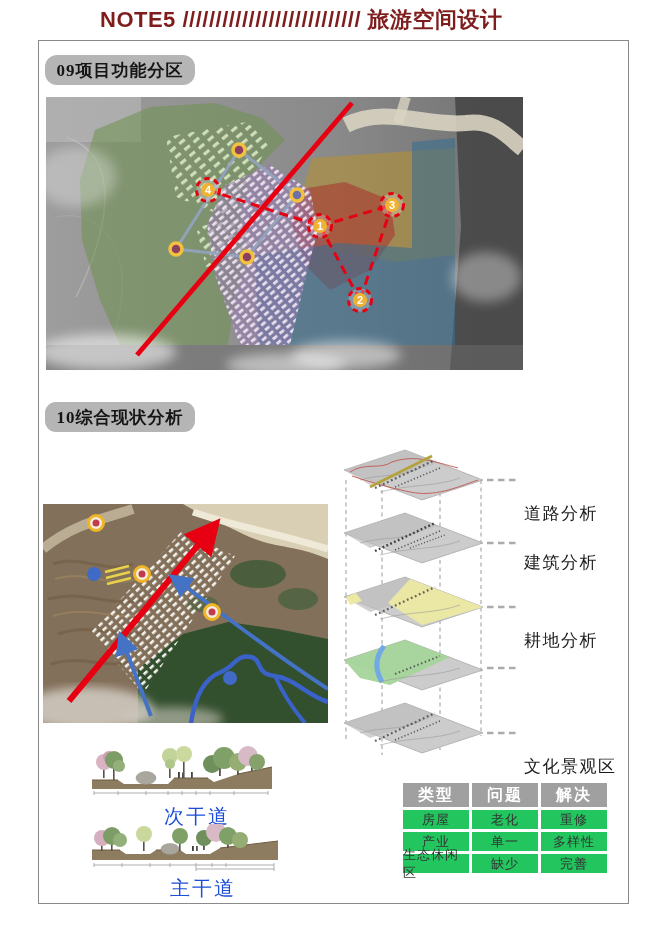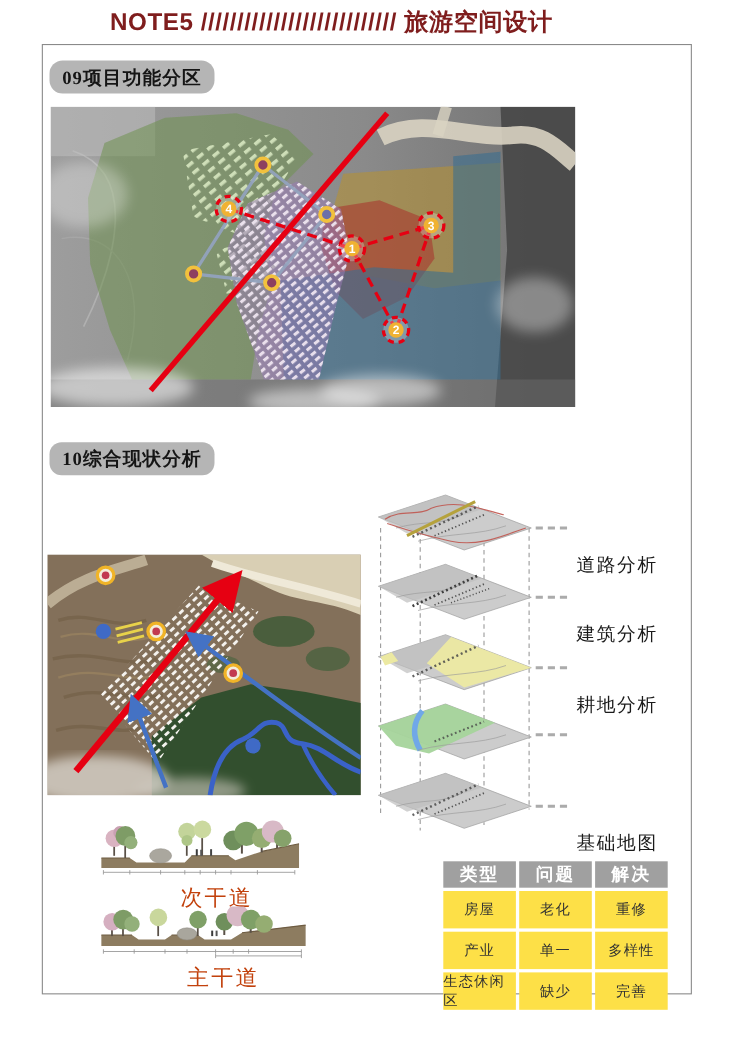--- a/index.html
+++ b/index.html
@@ -15,28 +15,28 @@
   #sec09{left:45px;top:55px;border-radius:12px;}
   #sec10{left:45px;top:402px;border-radius:11px;}
   .abs{position:absolute;}
   .legend{position:absolute;left:529px;top:258px;}
   .legend-row{display:flex;align-items:center;height:19px;}
   .legend-swatch{width:22px;height:13px;margin-right:9px;flex:0 0 auto;}
   .legend-label{font-size:13px;color:#222;font-family:"Liberation Serif",serif;
         letter-spacing:.5px;white-space:nowrap;}
   .analysis-label{position:absolute;left:524px;font-size:17px;color:#1b1b1b;
         line-height:21px;letter-spacing:1.5px;white-space:pre-line;margin-top:32px;}
-  .road-label{position:absolute;width:150px;text-align:center;font-size:20px;color:#c2410c;
+  .road-label{position:absolute;width:150px;text-align:center;font-size:20px;color:#1d4ed8;
         letter-spacing:2px;font-weight:500;}
   .info-table{position:absolute;left:403px;top:783px;display:grid;
         grid-template-columns:66px 66px 66px;gap:3px;}
   .th{background:#a0a0a0;color:#fff;font-weight:bold;font-size:16px;height:24px;
         display:flex;align-items:center;justify-content:center;letter-spacing:2px;}
-  .td{background:#fde047;color:#333;font-size:13px;font-family:"Liberation Serif",serif;
-        height:34px;display:flex;align-items:center;justify-content:center;letter-spacing:1px;}
+  .td{background:#22c55e;color:#333;font-size:13px;font-family:"Liberation Serif",serif;
+        height:19px;display:flex;align-items:center;justify-content:center;letter-spacing:1px;}
   .node-num{fill:#fff;font-weight:bold;font-size:11px;text-anchor:middle;
         font-family:"Liberation Sans",sans-serif;}
 </style>
 </head>
 <body>
 
 <div class="page">
 
   <div class="page-title">NOTE5 /////////////////////////// 旅游空间设计</div>
   <div class="content-border"></div>
@@ -248,23 +248,23 @@
     <g transform="translate(0,253)">
       <polygon points="4,30 65,10 143,40 82,60" fill="#cccccc" stroke="#999" stroke-width=".6"></polygon>
       <polygon points="4,30 65,10 98,23 30,45" fill="#bdbdbd" opacity=".7"></polygon>
       <path d="M20,40 C45,33 60,38 80,28 M40,52 C70,44 95,47 120,38" stroke="#9a9a9a" stroke-width=".6" fill="none"></path>
       <path d="M35,48 L95,20" stroke="#4a4a4a" stroke-width="2.2" stroke-dasharray="1.8 2.6" opacity=".85"></path>
       <path d="M55,47 L100,28" stroke="#555" stroke-width="1.6" stroke-dasharray="1.2 2.2"></path>
     </g>
   </svg>
 
   <div class="analysis-label" style="top:471px">道路分析</div>
-  <div class="analysis-label" style="top:534px">建筑分析</div>
+  <div class="analysis-label" style="top:520px">建筑分析</div>
   <div class="analysis-label" style="top:598px">耕地分析</div>
-  <div class="analysis-label" style="top:724px">基础地图</div>
+  <div class="analysis-label" style="top:724px">文化景观区</div>
 
   <svg class="abs" style="left:92px;top:742px" width="180" height="56" viewBox="0 0 180 56">
     <polygon points="0,38 26,38 32,42 76,42 82,36 116,36 122,40 146,32 180,25 180,47 0,47" fill="#8d7c60"></polygon>
     <path d="M0,38 L26,38 M82,36 L116,36 M146,32 L180,25" stroke="#6e5c42" stroke-width="1" fill="none"></path>
     <ellipse cx="54" cy="36" rx="10" ry="6.5" fill="#aaa79e" stroke="#8f8c84" stroke-width=".5"></ellipse>
     <g>
       <rect x="11" y="26" width="1.6" height="10" fill="#5a5148"></rect>
       <rect x="21" y="27" width="1.6" height="11" fill="#5a5148"></rect>
       <circle cx="12" cy="20" r="8" fill="#d9b3c1"></circle>
         <circle cx="17" cy="15" r="6" fill="#c9a0b2"></circle>

